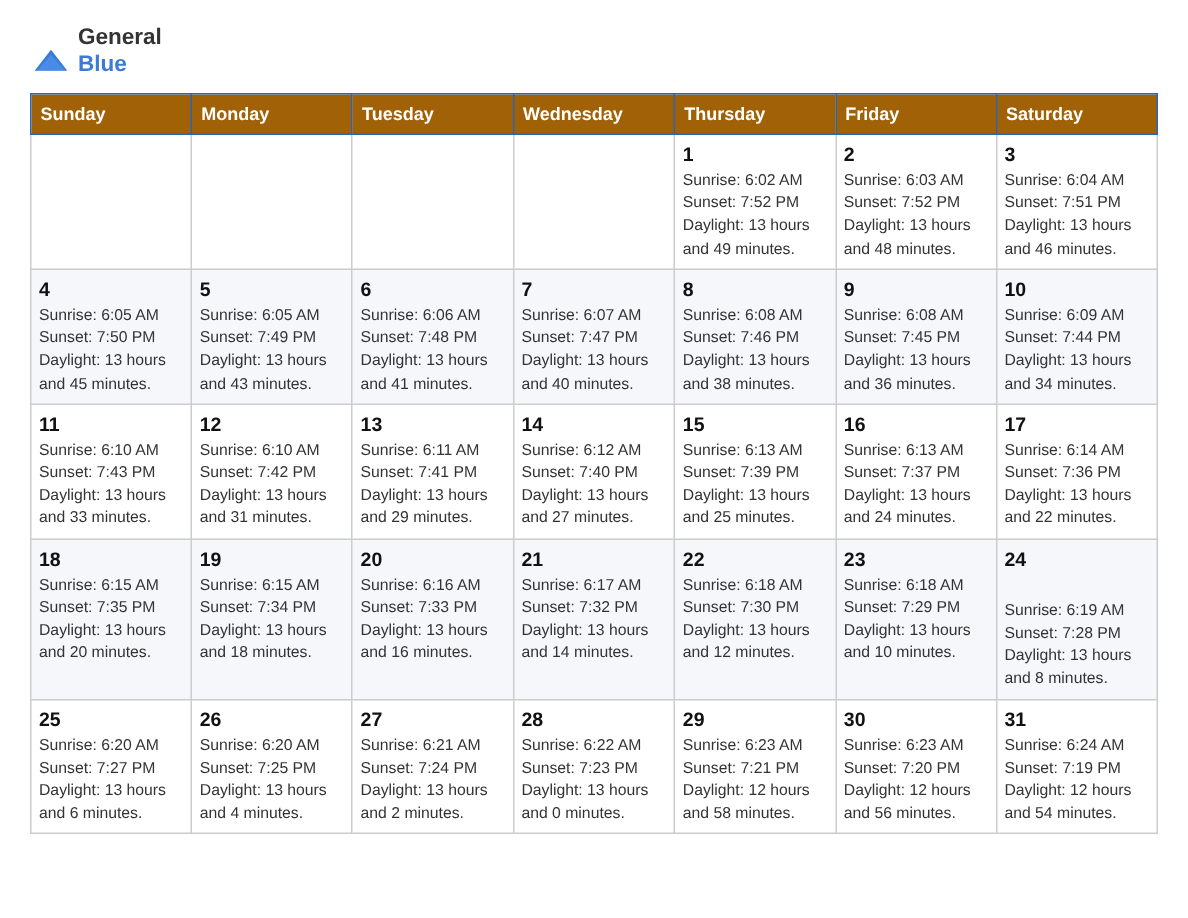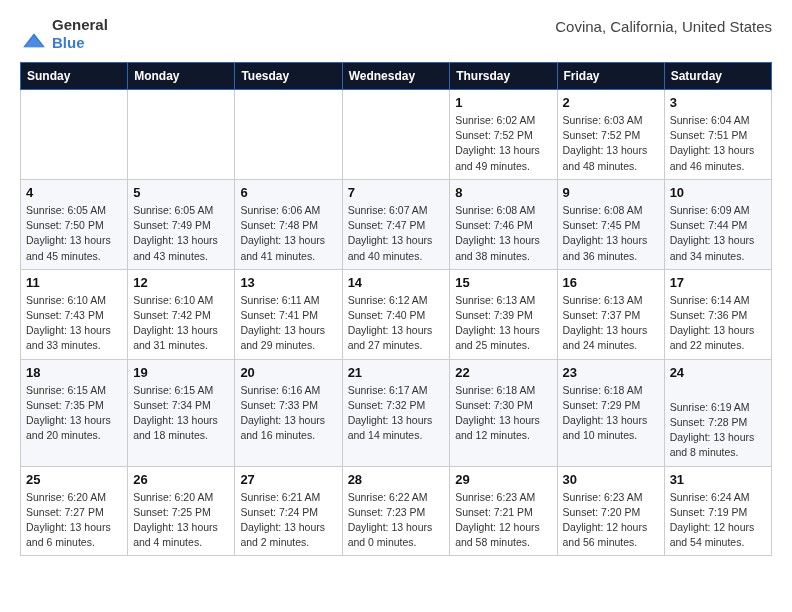--- a/index.html
+++ b/index.html
@@ -38,21 +38,21 @@
       font-size: 15px;
       color: #444;
       margin-top: 2px;
     }
     table {
       width: 100%;
       border-collapse: collapse;
       font-size: 11px;
     }
     thead tr th {
-      background-color: #0f172a;
+      background-color: #a16207;
       color: #fff;
       text-align: left;
       padding: 6px 6px;
       font-size: 12px;
       font-weight: bold;
       border: 1px solid #2d65b5;
     }
     tbody tr td {
       border: 1px solid #ccc;
       vertical-align: top;
@@ -88,21 +88,20 @@
       <rect x="0" y="0" width="36" height="28" fill="none"></rect>
       <polygon points="18,4 32,22 4,22" fill="#3a7bd5"></polygon>
       <polygon points="18,8 30,22 6,22" fill="#5a9bf5" opacity="0.5"></polygon>
     </svg>
     <div>
       <span style="font-size:15px;font-weight:bold;color:#333;">General</span><br>
       <span style="font-size:15px;font-weight:bold;color:#3a7bd5;margin-top:20px;">Blue</span>
     </div>
   </div>
   <div class="title-block">
-    <div class="subtitle">Covina, California, United States</div>
   </div>
 </div>
 
 <table>
   <thead>
     <tr>
     <th>Sunday</th>
         <th>Monday</th>
         <th>Tuesday</th>
         <th>Wednesday</th>

